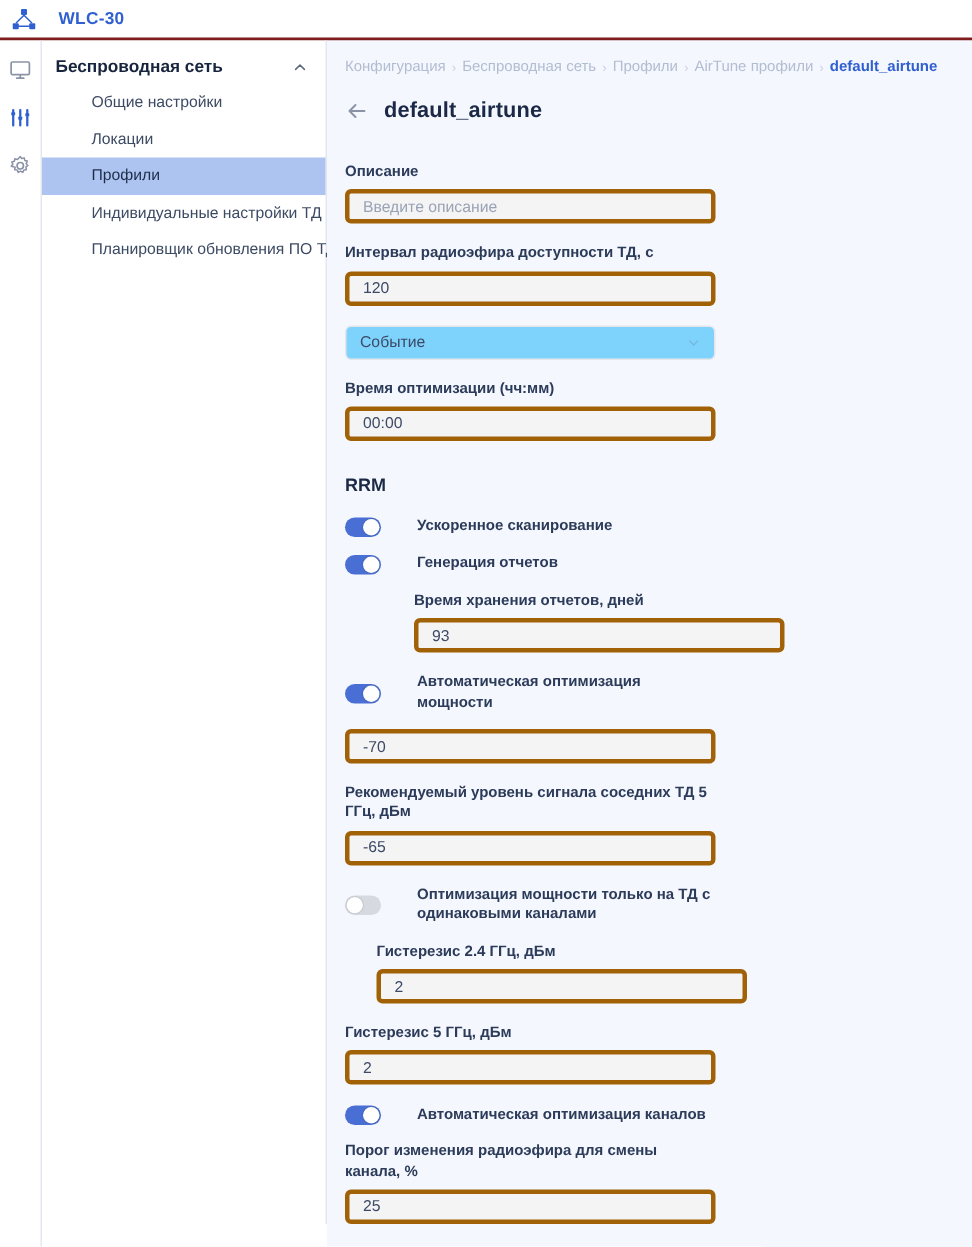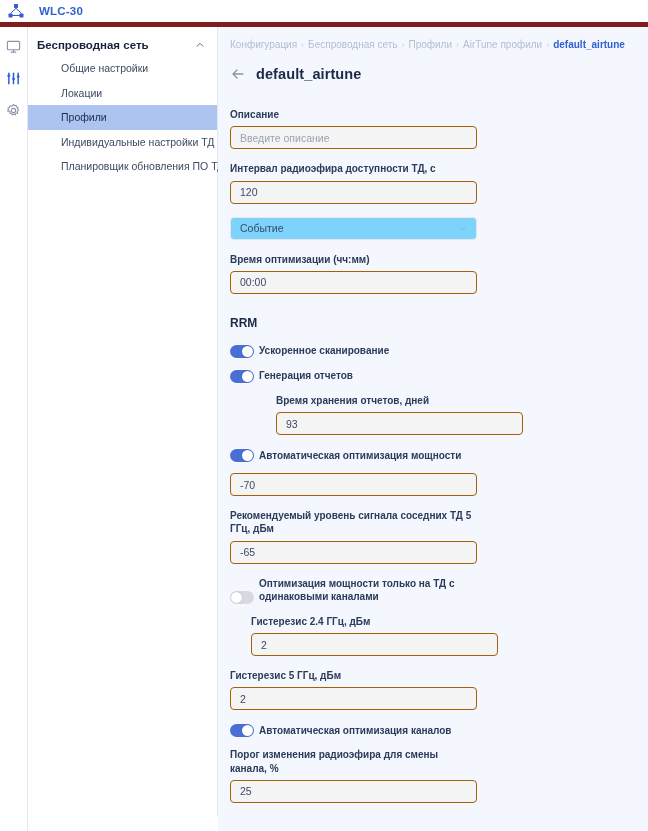--- a/index.html
+++ b/index.html
@@ -8,21 +8,21 @@
     font-family: "Liberation Sans", sans-serif;
     background: #ffffff;
     overflow: hidden;
   }
   .app { position: relative; width: 648px; height: 831px; display: flex; flex-direction: column; }
 
   
   .topbar {
     height: 27px; min-height: 27px;
     background: #ffffff;
-    border-bottom: 5px solid #7f1d1d;
+    border-bottom: 2px solid #7f1d1d;
     display: flex; align-items: center;
     padding-left: 7px;
   }
   .brand-logo { width: 18px; height: 18px; display: block; flex: 0 0 auto; }
   .brand-name {
     margin-left: 14px;
     font-size: 11.5px; font-weight: bold;
     color: #2f5fd0; letter-spacing: .2px;
   }
 
@@ -98,21 +98,21 @@
   
   .field { margin-bottom: 13px; max-width: 247px; }
   .field-label {
     display: block;
     font-size: 10px; font-weight: bold; color: #2b3b59;
     margin-bottom: 5px; line-height: 1.33;
   }
   .input {
     width: 247px; height: 23px;
     background: #f4f4f5;
-    border: 1px solid #a16207;
+    border: 3px solid #a16207;
     border-radius: 4px;
     font-size: 10.5px; color: #3c4a66;
     padding: 0 9px;
     display: flex; align-items: center;
     font-family: "Liberation Sans", sans-serif;
     cursor: text;
   }
   .input.placeholder { color: #9aa3b5; }
   .select {
     width: 247px; height: 23px;
@@ -125,21 +125,21 @@
     cursor: pointer;
   }
   .select .caret { width: 9px; height: 9px; display:block; opacity: .55; }
 
   .section-title {
     font-size: 12px; font-weight: bold; color: #1b2947;
     margin: 22px 0 14px 0;
   }
 
   .toggle-row {
-    display: flex; align-items: flex-end; gap: 5px;
+    display: flex; align-items: center; gap: 24px;
     margin-bottom: 11px; max-width: 250px;
     cursor: pointer;
   }
   .switch {
     width: 24px; height: 13px; border-radius: 7px;
     position: relative; flex: 0 0 auto; margin-top: 1px;
     background: #4a6fd4;
     transition: background .15s;
   }
   .switch.off { background: #d6d9e0; }

